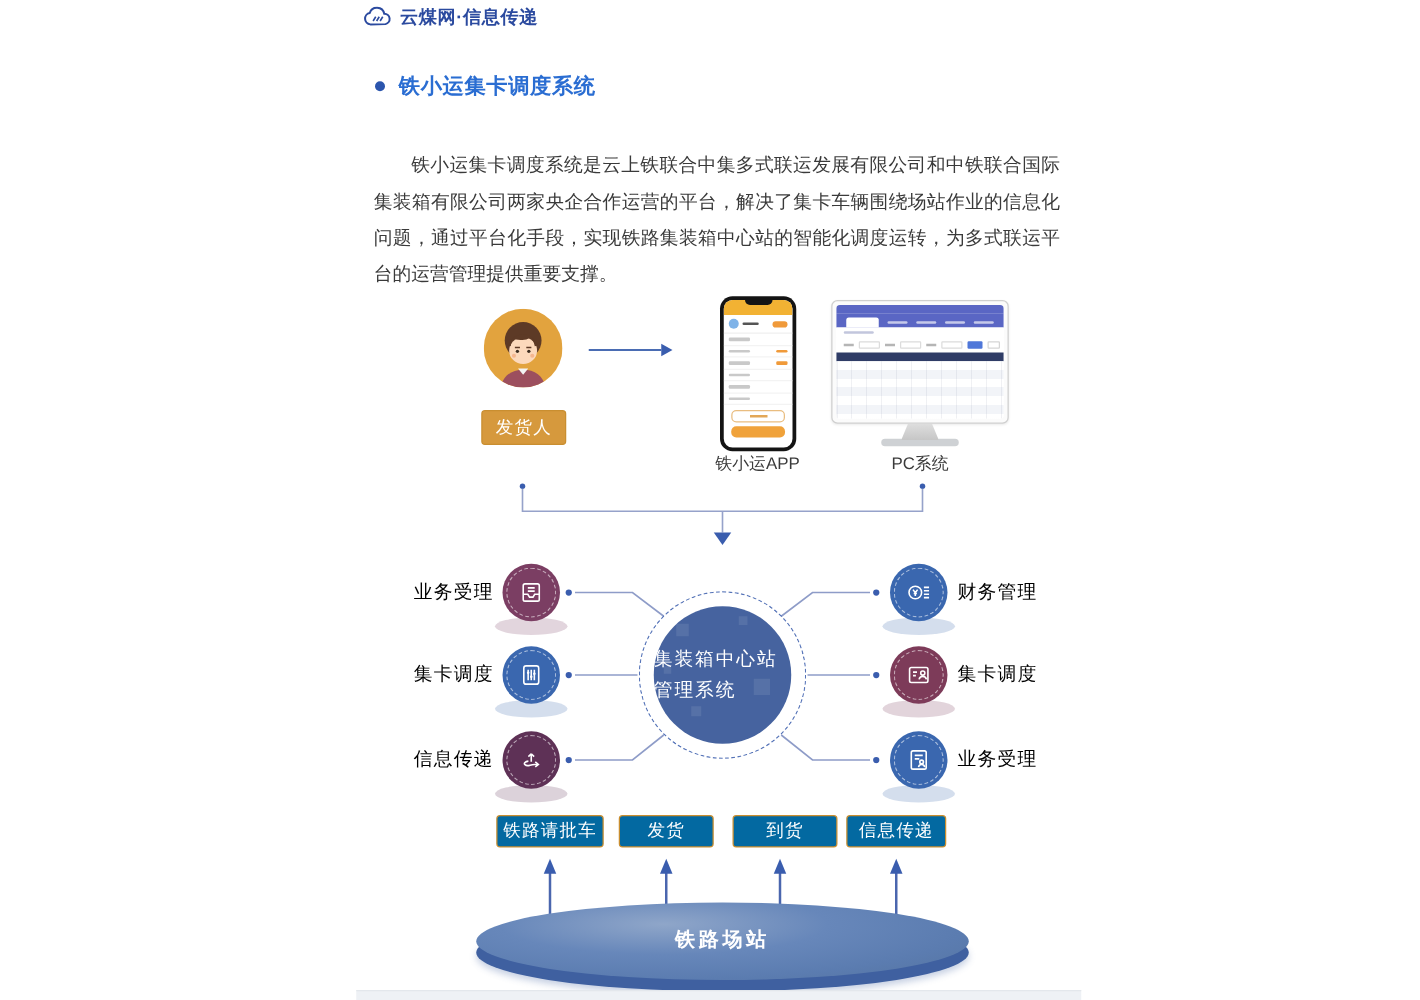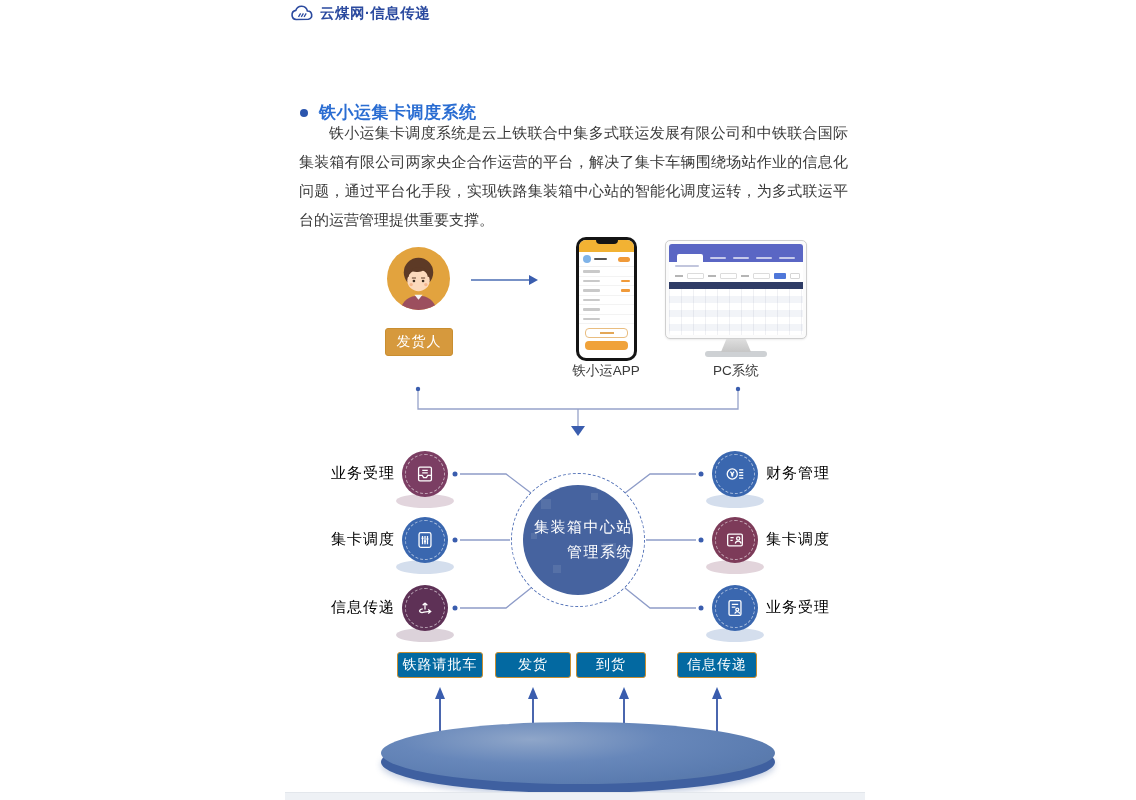--- a/index.html
+++ b/index.html
@@ -8,21 +8,21 @@
     font-family:"Liberation Sans", sans-serif;overflow:hidden;
   }
   .page{position:absolute;left:285px;top:0;width:580px;height:800px;}
   .abs{position:absolute;}
 
   
   .logo{top:4px;left:5px;display:flex;align-items:center;gap:6px;}
   .logo-text{font-size:14.5px;font-weight:bold;color:#2b4a9f;letter-spacing:.5px;}
 
   
-  .section{top:57px;left:15px;display:flex;align-items:center;gap:11px;margin-top:44px;}
+  .section{top:57px;left:15px;display:flex;align-items:center;gap:11px;}
   .bullet{width:8px;height:8px;border-radius:50%;background:#2b55ad;}
   .section-title{font-size:17px;font-weight:600;color:#2a6dd2;letter-spacing:.5px;}
 
   
   .intro{top:103px;left:14px;width:549px;font-size:15px;line-height:29px;color:#3a3a3a;
     text-indent:2em;text-align:justify;}
 
   
   svg.overlay{position:absolute;left:0;top:0;width:580px;height:800px;pointer-events:none;}
 
@@ -68,21 +68,21 @@
   .f-btn2{width:10px;height:6px;border:1px solid #d5d5d5;border-radius:1px;box-sizing:border-box;}
   .pc-thead{height:7px;background:#2f3c66;}
   .pc-rows{height:46px;position:relative;background:repeating-linear-gradient(180deg,#ffffff 0 7px,#f2f4f8 7px 14px);}
   .pc-rows::after{content:"";position:absolute;inset:0;background:repeating-linear-gradient(90deg,rgba(60,70,110,.08) 0 1px,transparent 1px 12px);}
   .pc-neck{width:30px;height:13px;margin:0 auto;background:linear-gradient(#dedede,#c6c6c6);clip-path:polygon(18% 0,82% 0,100% 100%,0 100%);}
   .pc-base{width:62px;height:6px;margin:-1px auto 0;background:#ced1d4;border-radius:3px;}
 
   
   .hub-dash{left:226px;top:473px;width:134px;height:134px;border:1.5px dashed #5674b8;border-radius:50%;box-sizing:border-box;}
   .hub{left:238px;top:485px;width:110px;height:110px;border-radius:50%;background:#46639f;
-    display:flex;flex-direction:column;align-items:flex-end;justify-content:center;gap:6px;
+    display:flex;flex-direction:column;align-items:flex-start;justify-content:center;gap:6px;
     color:#fff;font-size:15px;letter-spacing:1.5px;overflow:hidden;}
   .hub i{position:absolute;background:rgba(255,255,255,.09);display:block;}
   .hub .q1{left:18px;top:14px;width:10px;height:10px;}
   .hub .q2{left:68px;top:8px;width:7px;height:7px;}
   .hub .q3{left:80px;top:58px;width:13px;height:13px;}
   .hub .q4{left:30px;top:80px;width:8px;height:8px;}
   .hub .q5{left:8px;top:48px;width:6px;height:6px;}
 
   
   .mod-label{font-size:15px;color:#000000;letter-spacing:1px;}
@@ -342,23 +342,24 @@
     <svg width="22" height="22" viewBox="0 0 24 24" fill="none" stroke="#fff" stroke-width="1.4">
       <rect x="5.5" y="4" width="13" height="16" rx="1.5"></rect>
       <path d="M8.5 8h7M8.5 11h4"></path>
       <circle cx="14.5" cy="13.7" r="1.6"></circle>
       <path d="M11.8 18.2c.3-1.5 1.4-2.3 2.7-2.3s2.4.8 2.7 2.3"></path>
     </svg>
   </div>
 
   <div class="abs proc-btn" style="left:112px;width:86px">铁路请批车</div>
   <div class="abs proc-btn" style="left:210px;width:76px">发货</div>
-  <div class="abs proc-btn" style="left:291px;width:70px">到货</div>
+  <div class="abs proc-btn" style="left:301px;width:84px">到货</div>
   <div class="abs proc-btn" style="left:392px;width:80px">信息传递</div>
 
   <div class="abs station">
     <div class="disk-b"></div>
     <div class="disk-t"></div>
+    <div class="station-label">铁路场站</div>
   </div>
 
   <div class="abs footer-strip"></div>
 
 </div>
 
 </body></html>

